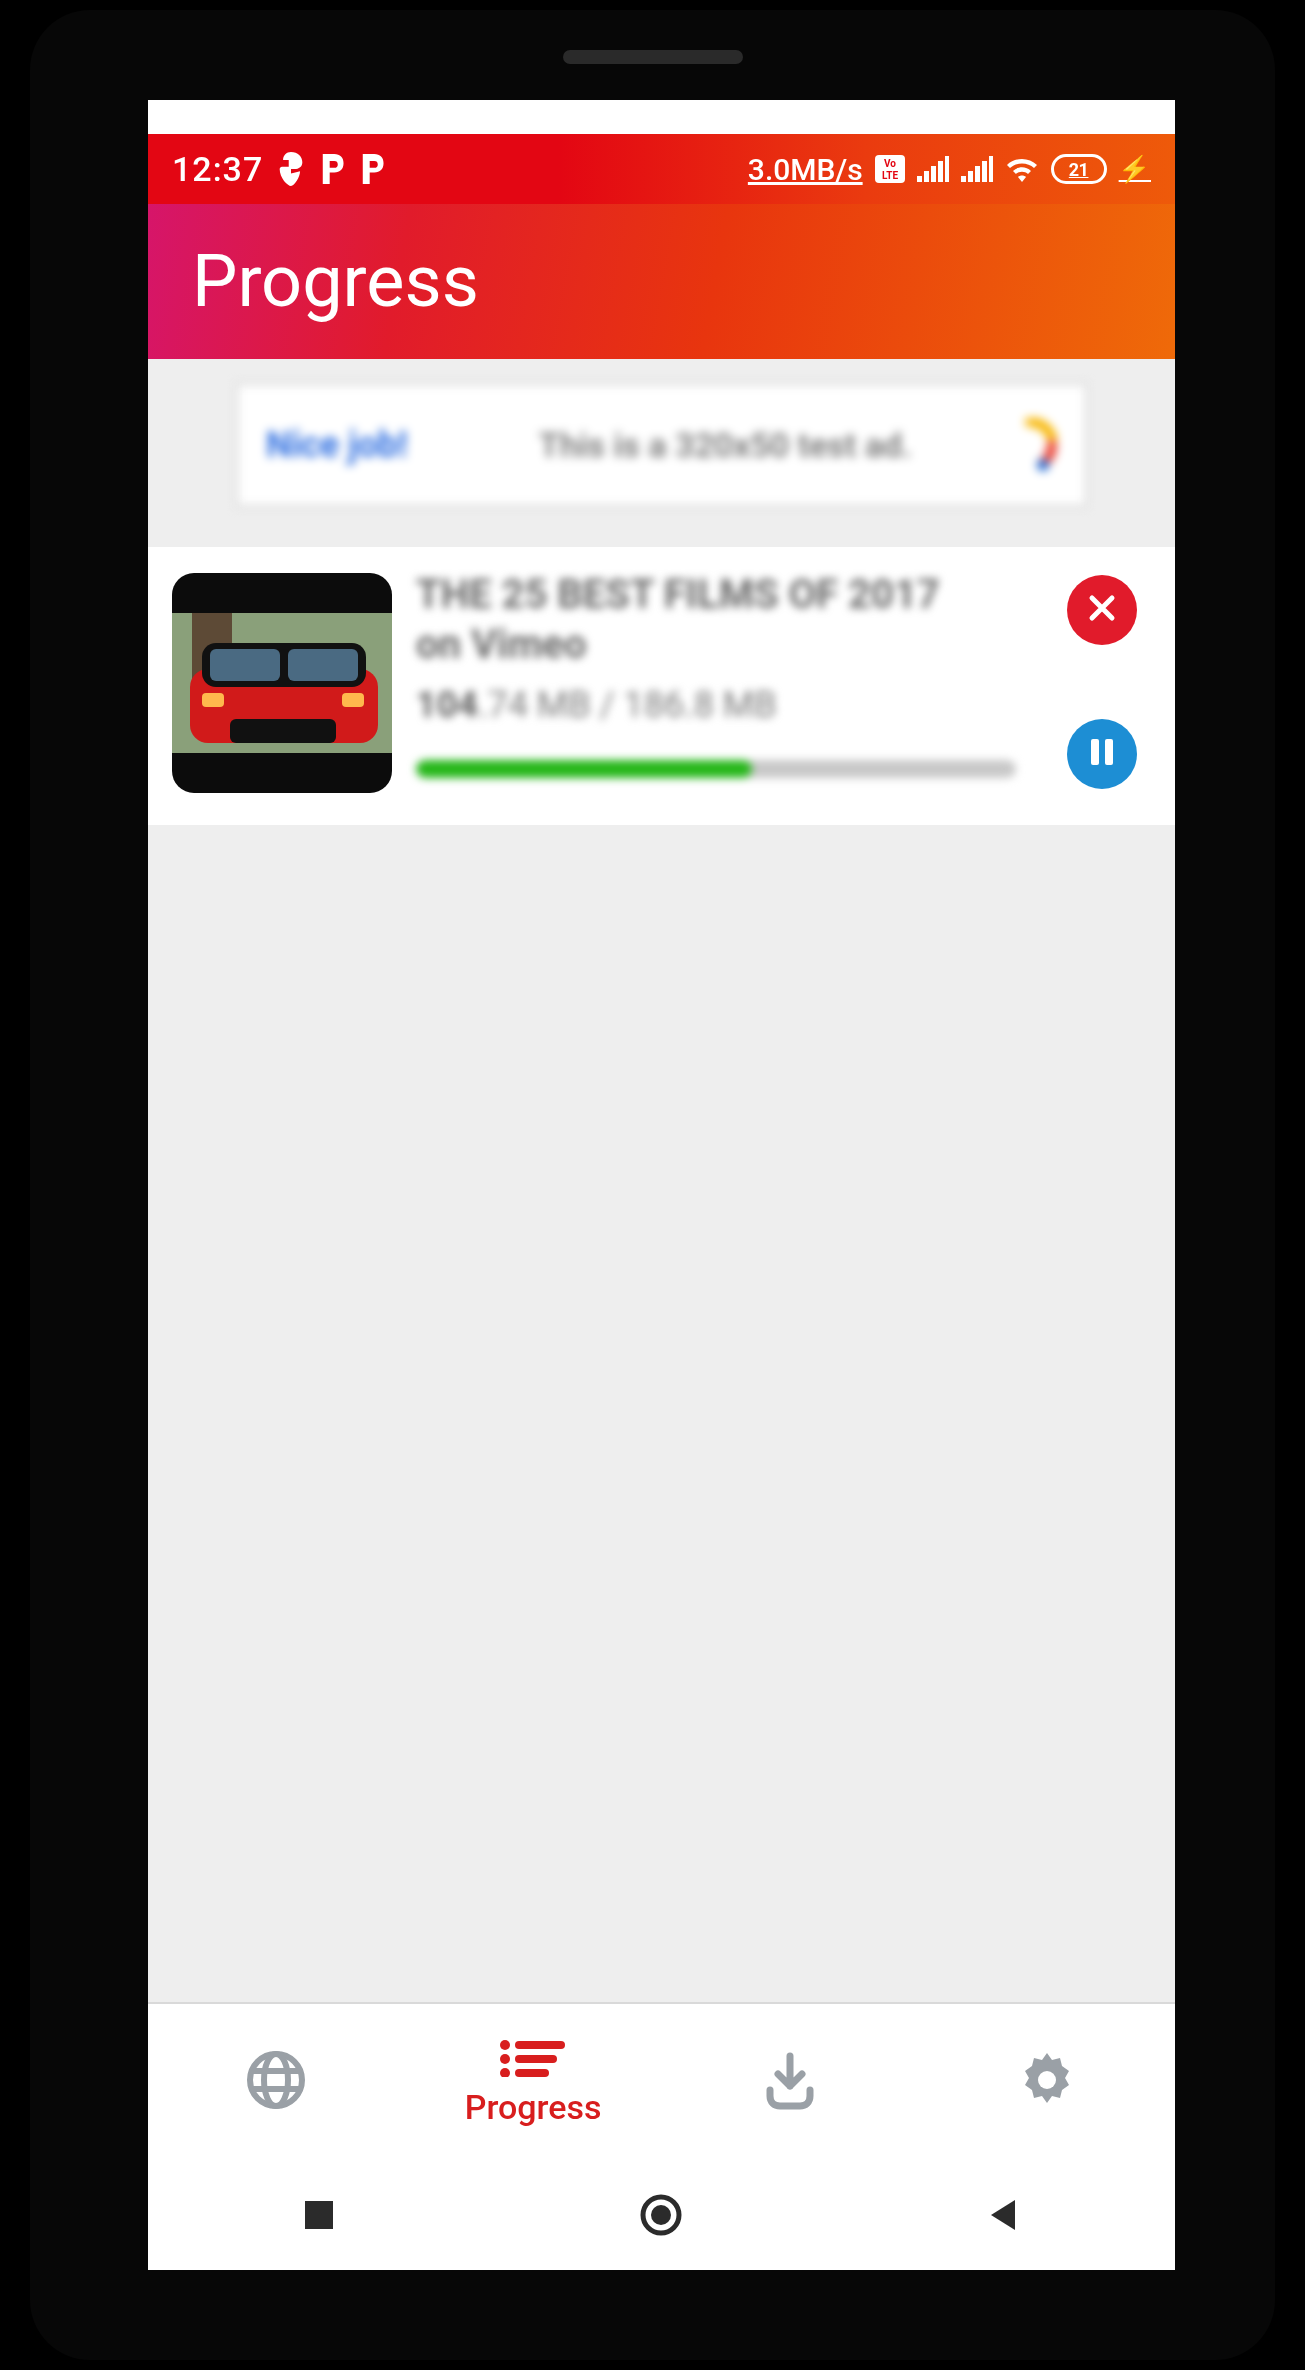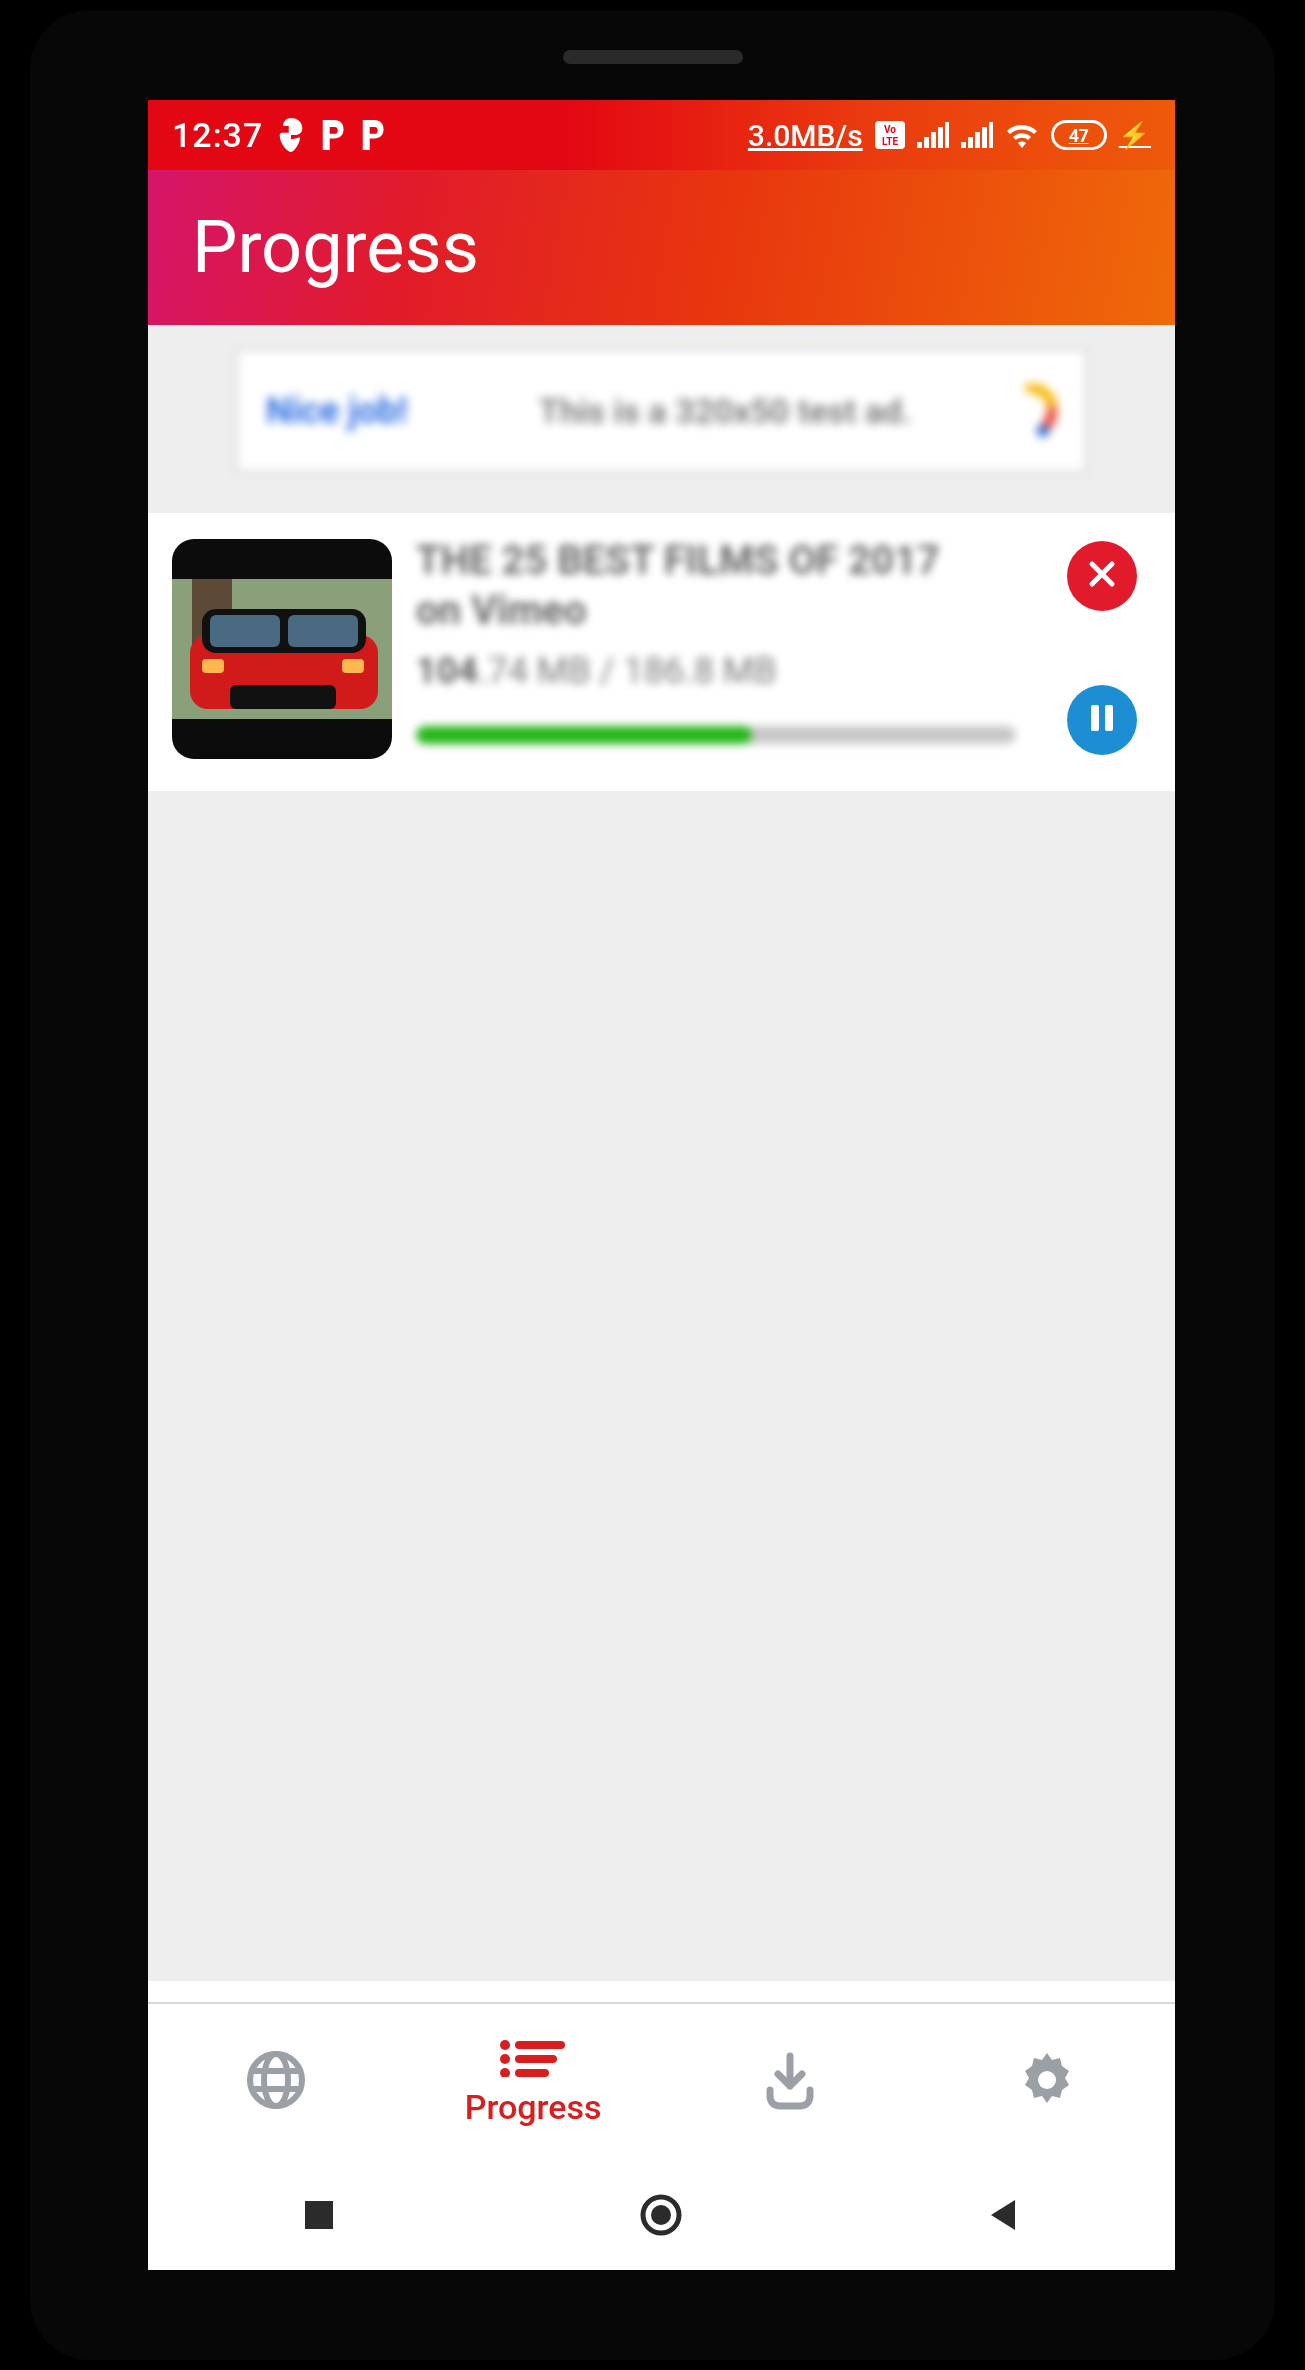--- a/index.html
+++ b/index.html
@@ -47,20 +47,21 @@
   .status-bar {
     height: 70px;
     width: 100%;
     background: linear-gradient(90deg, #e30613 0%, #e30613 40%, #ea3b0f 70%, #ee5a0a 100%);
     color: #fff;
     display: flex;
     align-items: center;
     padding: 0 24px;
     font-size: 32px;
     font-weight: 500;
+    margin-top: 34px;
   }
   .status-left { display: flex; align-items: center; gap: 14px; }
   .status-right { margin-left: auto; display: flex; align-items: center; gap: 12px; text-decoration: underline; }
   .status-time { font-size: 34px; letter-spacing: 1px; }
   .sb-icon { display: inline-flex; }
   .battery-pill {
     display: inline-flex; align-items: center; justify-content: center;
     width: 56px; height: 30px;
     border: 3px solid #fff; border-radius: 15px;
     position: relative;
@@ -233,21 +234,21 @@
                 <rect x="21" y="5" width="5" height="21" fill="#fff"></rect>
                 <rect x="28" y="0" width="4" height="26" fill="#fff"></rect>
               </svg>
           </span>
           <span class="sb-icon">
             <svg width="34" height="26" viewBox="0 0 34 26">
                 <path fill="#fff" d="M17 26l-4-5c2-2 6-2 8 0l-4 5zm-9-11c5-5 13-5 18 0l-3 3c-3-3-9-3-12 0l-3-3zM2 9C10 1 24 1 32 9l-3 3C23 6 11 6 5 12L2 9z"></path>
               </svg>
           </span>
           <span class="battery-pill">
-              <span>47</span>
+              <span>21</span>
             </span>
           <span class="bolt">⚡</span>
         </div>
       </div>
 
       <div class="app-header">
         <div class="app-title">Progress</div>
       </div>
 
       <div class="ad-area">

